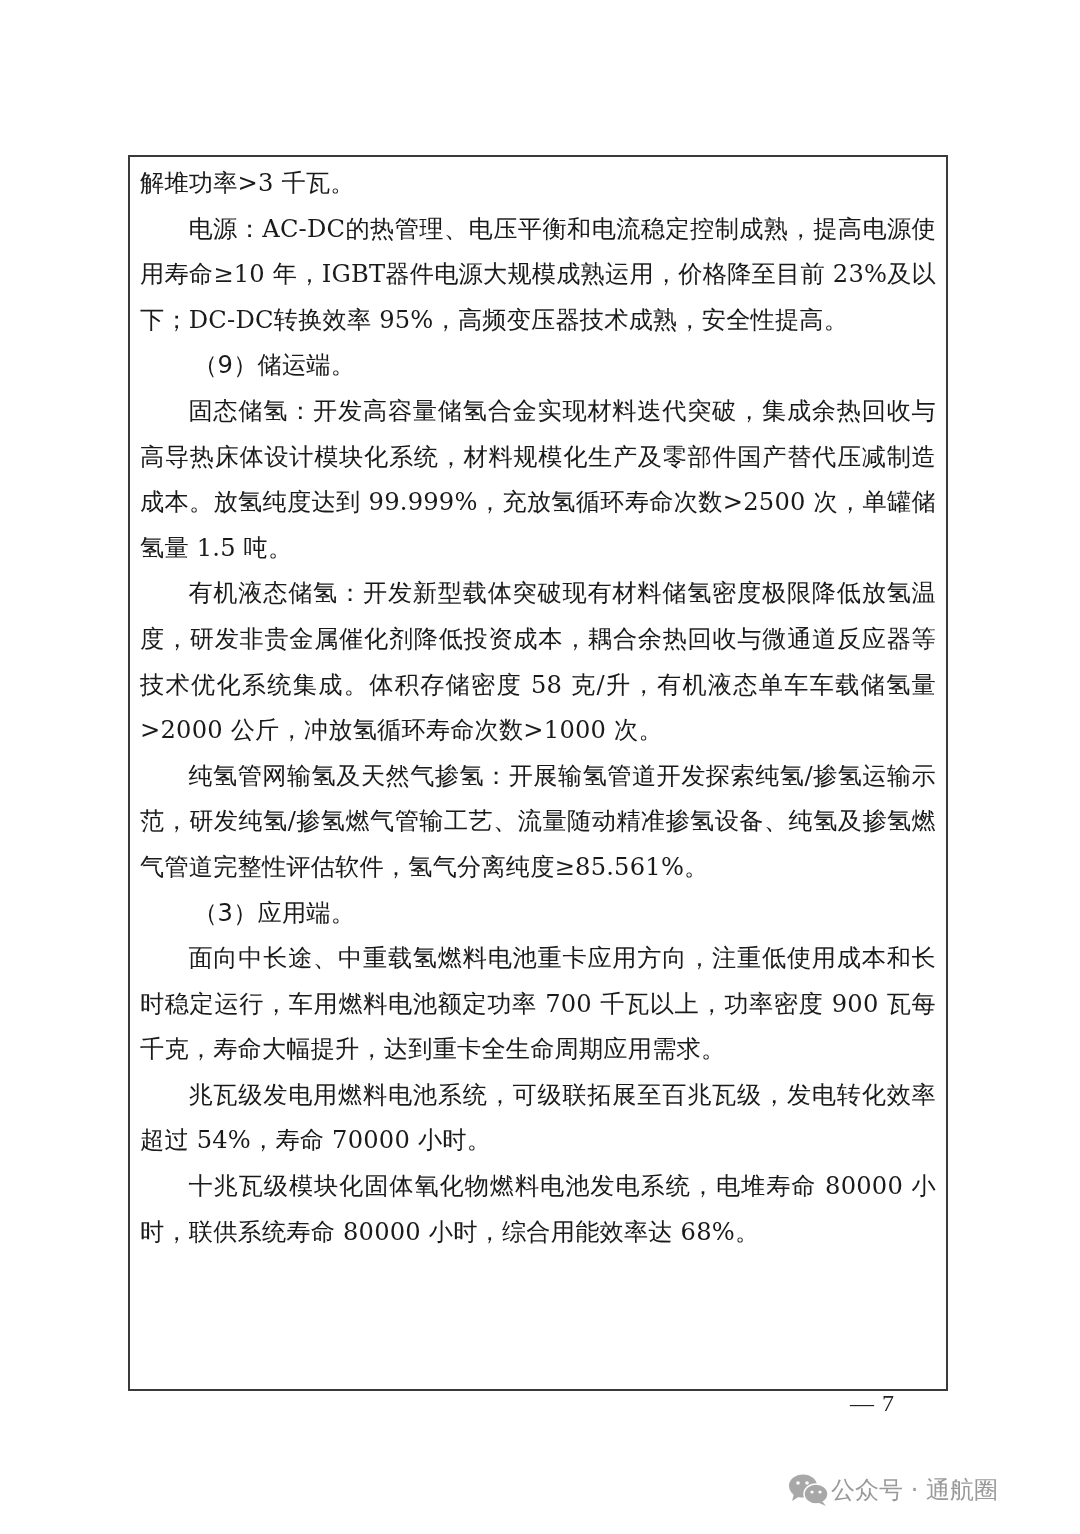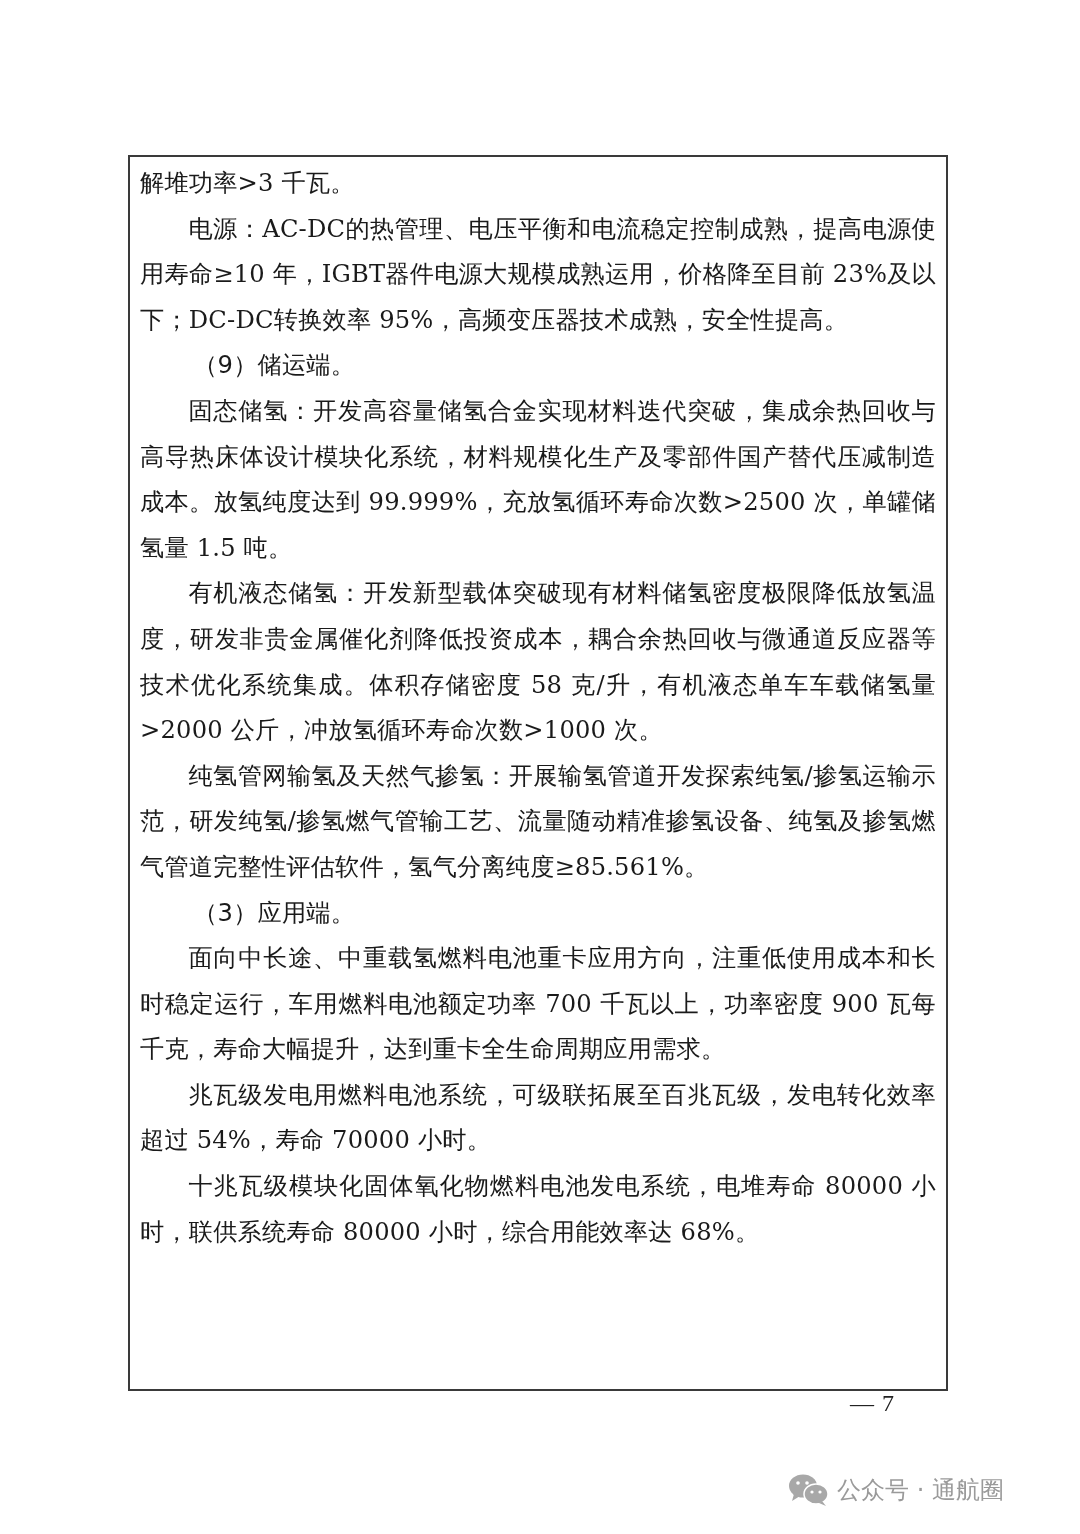--- a/index.html
+++ b/index.html
@@ -48,21 +48,20 @@
       font-family: "Liberation Serif", "DejaVu Serif", serif;
       color: #222;
       letter-spacing: 1px;
     }
     .watermark {
       position: absolute;
       left: 787px;
       top: 1473px;
       display: flex;
       align-items: center;
-      gap: 6px;
       color: #9a9a9a;
       font-family: "DejaVu Sans", "Liberation Sans", sans-serif;
       font-size: 24px;
     }
     .watermark svg {
       width: 44px;
       height: 34px;
     }
   </style>
 </head>

